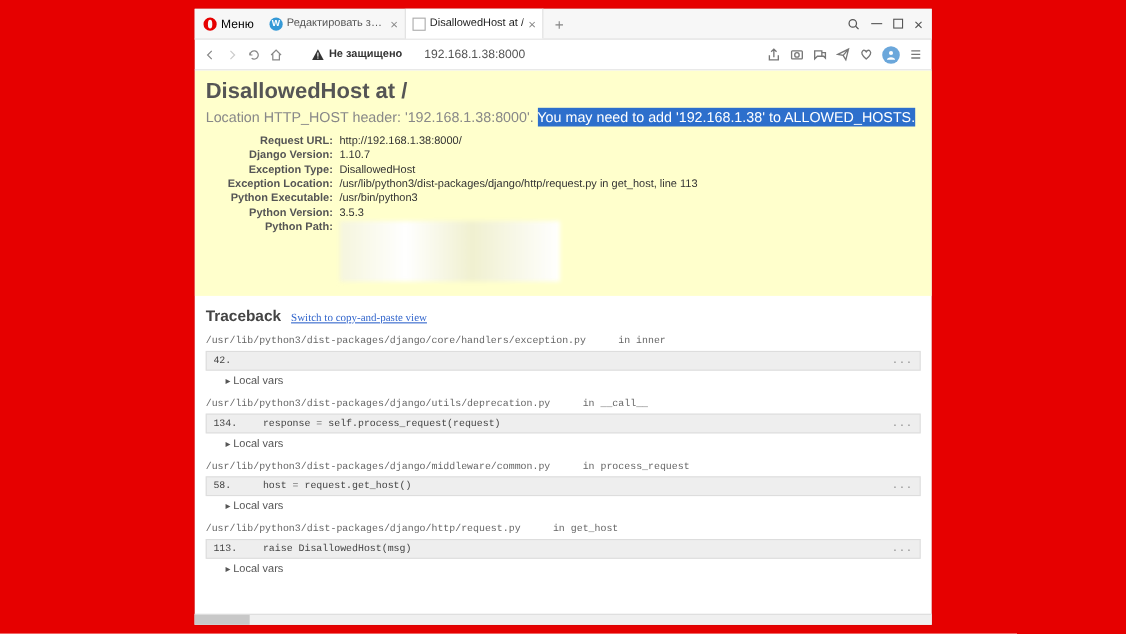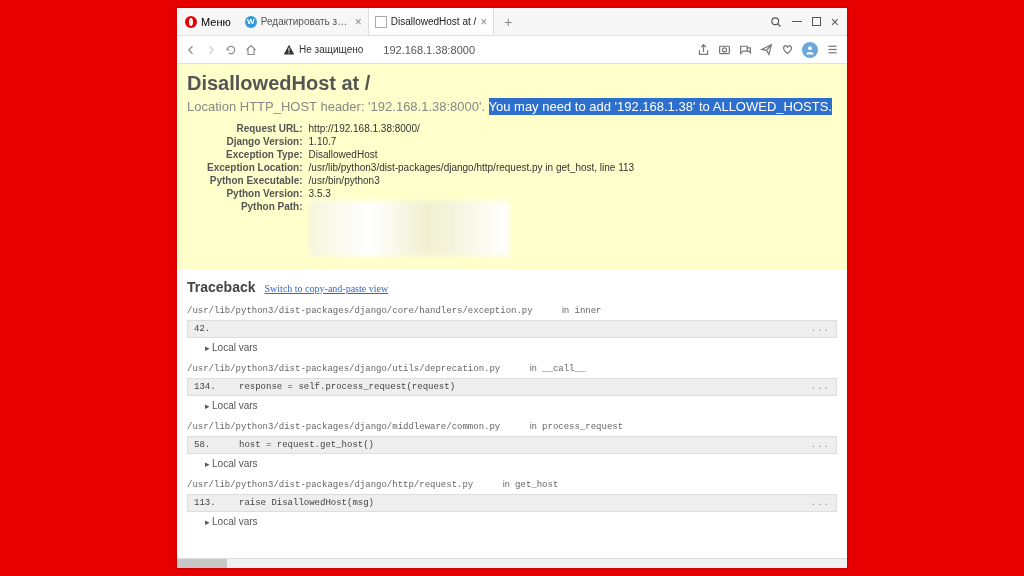--- a/index.html
+++ b/index.html
@@ -91,21 +91,21 @@
       height: 28px;
       display: flex;
       align-items: center;
       padding: 0 8px;
       gap: 8px;
       border-bottom: 1px solid #e0e0e0;
       font-size: 11px;
     }
     .nav-btn { color: #888; cursor: pointer; }
     .nav-btn.disabled { color: #ccc; }
-    .security { display: flex; gap: 4px; color: #333; font-size: 10px; }
+    .security { display: flex; gap: 4px; color: #333; font-size: 10px; font-weight: bold; }
     .url { color: #555; font-size: 11px; }
     .right-icons { margin-left: auto; display: flex; align-items: center; gap: 8px; color: #777; }
     .right-icons > * { cursor: pointer; }
     .avatar { width: 16px; height: 16px; background: #6ba7db; border-radius: 50%; color: #fff; display:flex; align-items:center; justify-content:center; font-size:9px; }
     .content {
       flex: 1;
       overflow-y: auto;
       overflow-x: hidden;
     }
     .summary {
@@ -137,21 +137,21 @@
       background: linear-gradient(90deg, #f5f5dd 0%, #fff 30%, #f0f0d0 60%, #fff 100%);
       filter: blur(2px);
     }
     .traceback {
       padding: 10px;
     }
     .traceback h2 { font-size: 14px; color: #444; display: inline; margin-right: 6px; }
     .switch-link { color: #3366cc; font-size: 10px; text-decoration: underline; cursor: pointer; font-family: Liberation Serif, serif; }
     .frame { margin-top: 10px; }
     .frame-loc { font-family: "Courier New", monospace; font-size: 9px; color: #666; margin-bottom: 4px; }
-    .frame-loc .in { font-family: Liberation Sans, sans-serif; font-style: normal; padding-left: 24px; }
+    .frame-loc .in { font-family: Liberation Mono, monospace; font-style: normal; padding-left: 24px; }
     .code-line {
       background: #eee;
       border: 1px solid #ddd;
       padding: 3px 6px;
       font-family: "Courier New", monospace;
       font-size: 9px;
       color: #444;
       display: flex;
       justify-content: space-between;
       align-items: center;

